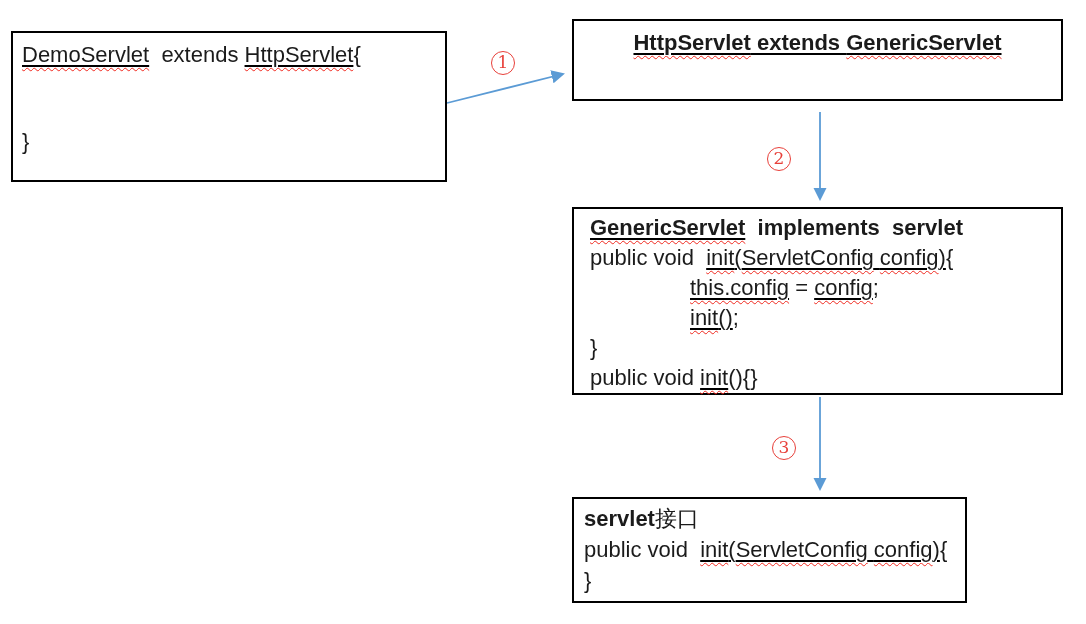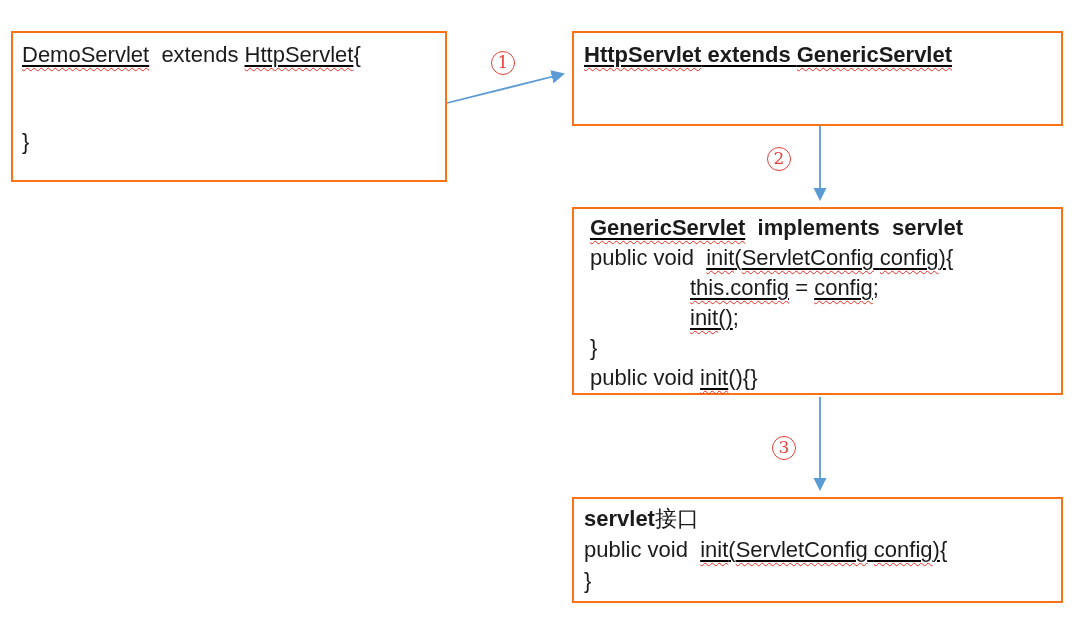--- a/index.html
+++ b/index.html
@@ -1,21 +1,21 @@
 <!DOCTYPE html>
 <html><head>
 <meta charset="utf-8">
 <style>
   html,body { margin:0; padding:0; background:#ffffff; }
   .canvas {
     position:relative; width:1086px; height:624px; background:#ffffff;
     font-family:"Liberation Sans", sans-serif; color:#1b1b1b; overflow:hidden;
   }
   .box {
-    position:absolute; border:2px solid #f97316; background:#ffffff;
+    position:absolute; border:2px solid #000000; background:#ffffff;
     box-sizing:border-box;
   }
   .content { font-size:22px; line-height:30px; white-space:pre; }
   #box1 .content { padding:7px 9px;  line-height:29px; }
   #box2 .content { padding:7px 10px; }
   #box3 .content { padding:4px 16px; }
   #box4 .content { padding:4px 10px; line-height:31px; }
   .line { min-height:1em; }
   .line.indent { padding-left:100px; }
   .b { font-weight:bold; }
@@ -54,29 +54,29 @@
     </defs>
     <line x1="447" y1="103" x2="563" y2="74" stroke="#5B9BD5" stroke-width="1.8" marker-end="url(#ah)"></line>
     <line x1="820" y1="112" x2="820" y2="199" stroke="#5B9BD5" stroke-width="1.8" marker-end="url(#ah)"></line>
     <line x1="820" y1="397" x2="820" y2="489" stroke="#5B9BD5" stroke-width="1.8" marker-end="url(#ah)"></line>
   </svg>
 
   <div id="box1" class="box" style="left:11px; top:31px; width:436px; height:151px;">
     <div class="content"><div class="line"><span class="u-solid"><span class="u-wavy">DemoServlet</span></span><span class="">  extends </span><span class="u-solid"><span class="u-wavy">HttpServlet</span></span><span class="">{</span></div><div class="line">&nbsp;</div><div class="line">&nbsp;</div><div class="line"><span class="">}</span></div></div>
   </div>
 
-  <div id="box2" class="box" style="left:572px; top:31px; width:491px; height:95px;">
+  <div id="box2" class="box" style="left:572px; top:19px; width:491px; height:82px;text-align:center;">
     <div class="content"><div class="line"><span class="u-solid b"><span class="u-wavy">HttpServlet</span></span><span class="u-solid b"> extends </span><span class="u-solid b"><span class="u-wavy">GenericServlet</span></span></div></div>
   </div>
 
   <div id="box3" class="box" style="left:572px; top:207px; width:491px; height:188px;">
     <div class="content"><div class="line"><span class="u-solid b"><span class="u-wavy">GenericServlet</span></span><span class=" b">  implements  servlet</span></div><div class="line"><span class="">public void  </span><span class="u-solid"><span class="u-wavy">init</span></span><span class="u-solid">(</span><span class="u-solid"><span class="u-wavy">ServletConfig</span></span><span class="u-solid"> </span><span class="u-solid"><span class="u-wavy">config</span></span><span class="u-solid">)</span><span class="">{</span></div><div class="line indent"><span class="u-solid"><span class="u-wavy">this.config</span></span><span class=""> = </span><span class="u-solid"><span class="u-wavy">config</span></span><span class="">;</span></div><div class="line indent"><span class="u-solid"><span class="u-wavy">init</span></span><span class="u-solid">()</span><span class="">;</span></div><div class="line"><span class="">}</span></div><div class="line"><span class="">public void </span><span class="u-solid"><span class="u-wavy">init</span></span><span class="">(){}</span></div></div>
   </div>
 
-  <div id="box4" class="box" style="left:572px; top:497px; width:491px; height:106px;">
+  <div id="box4" class="box" style="left:572px; top:497px; width:395px; height:106px;">
     <div class="content"><div class="line"><span class=" b">servlet</span><span class=" cjk">接口</span></div><div class="line"><span class="">public void  </span><span class="u-solid"><span class="u-wavy">init</span></span><span class="u-solid">(</span><span class="u-solid"><span class="u-wavy">ServletConfig</span></span><span class="u-solid"> </span><span class="u-solid"><span class="u-wavy">config</span></span><span class="u-solid">)</span><span class="">{</span></div><div class="line"><span class="">}</span></div></div>
   </div>
 
   <div id="step1" class="step">1</div>
   <div id="step2" class="step">2</div>
   <div id="step3" class="step">3</div>
 
 </div>
 
 </body></html>

